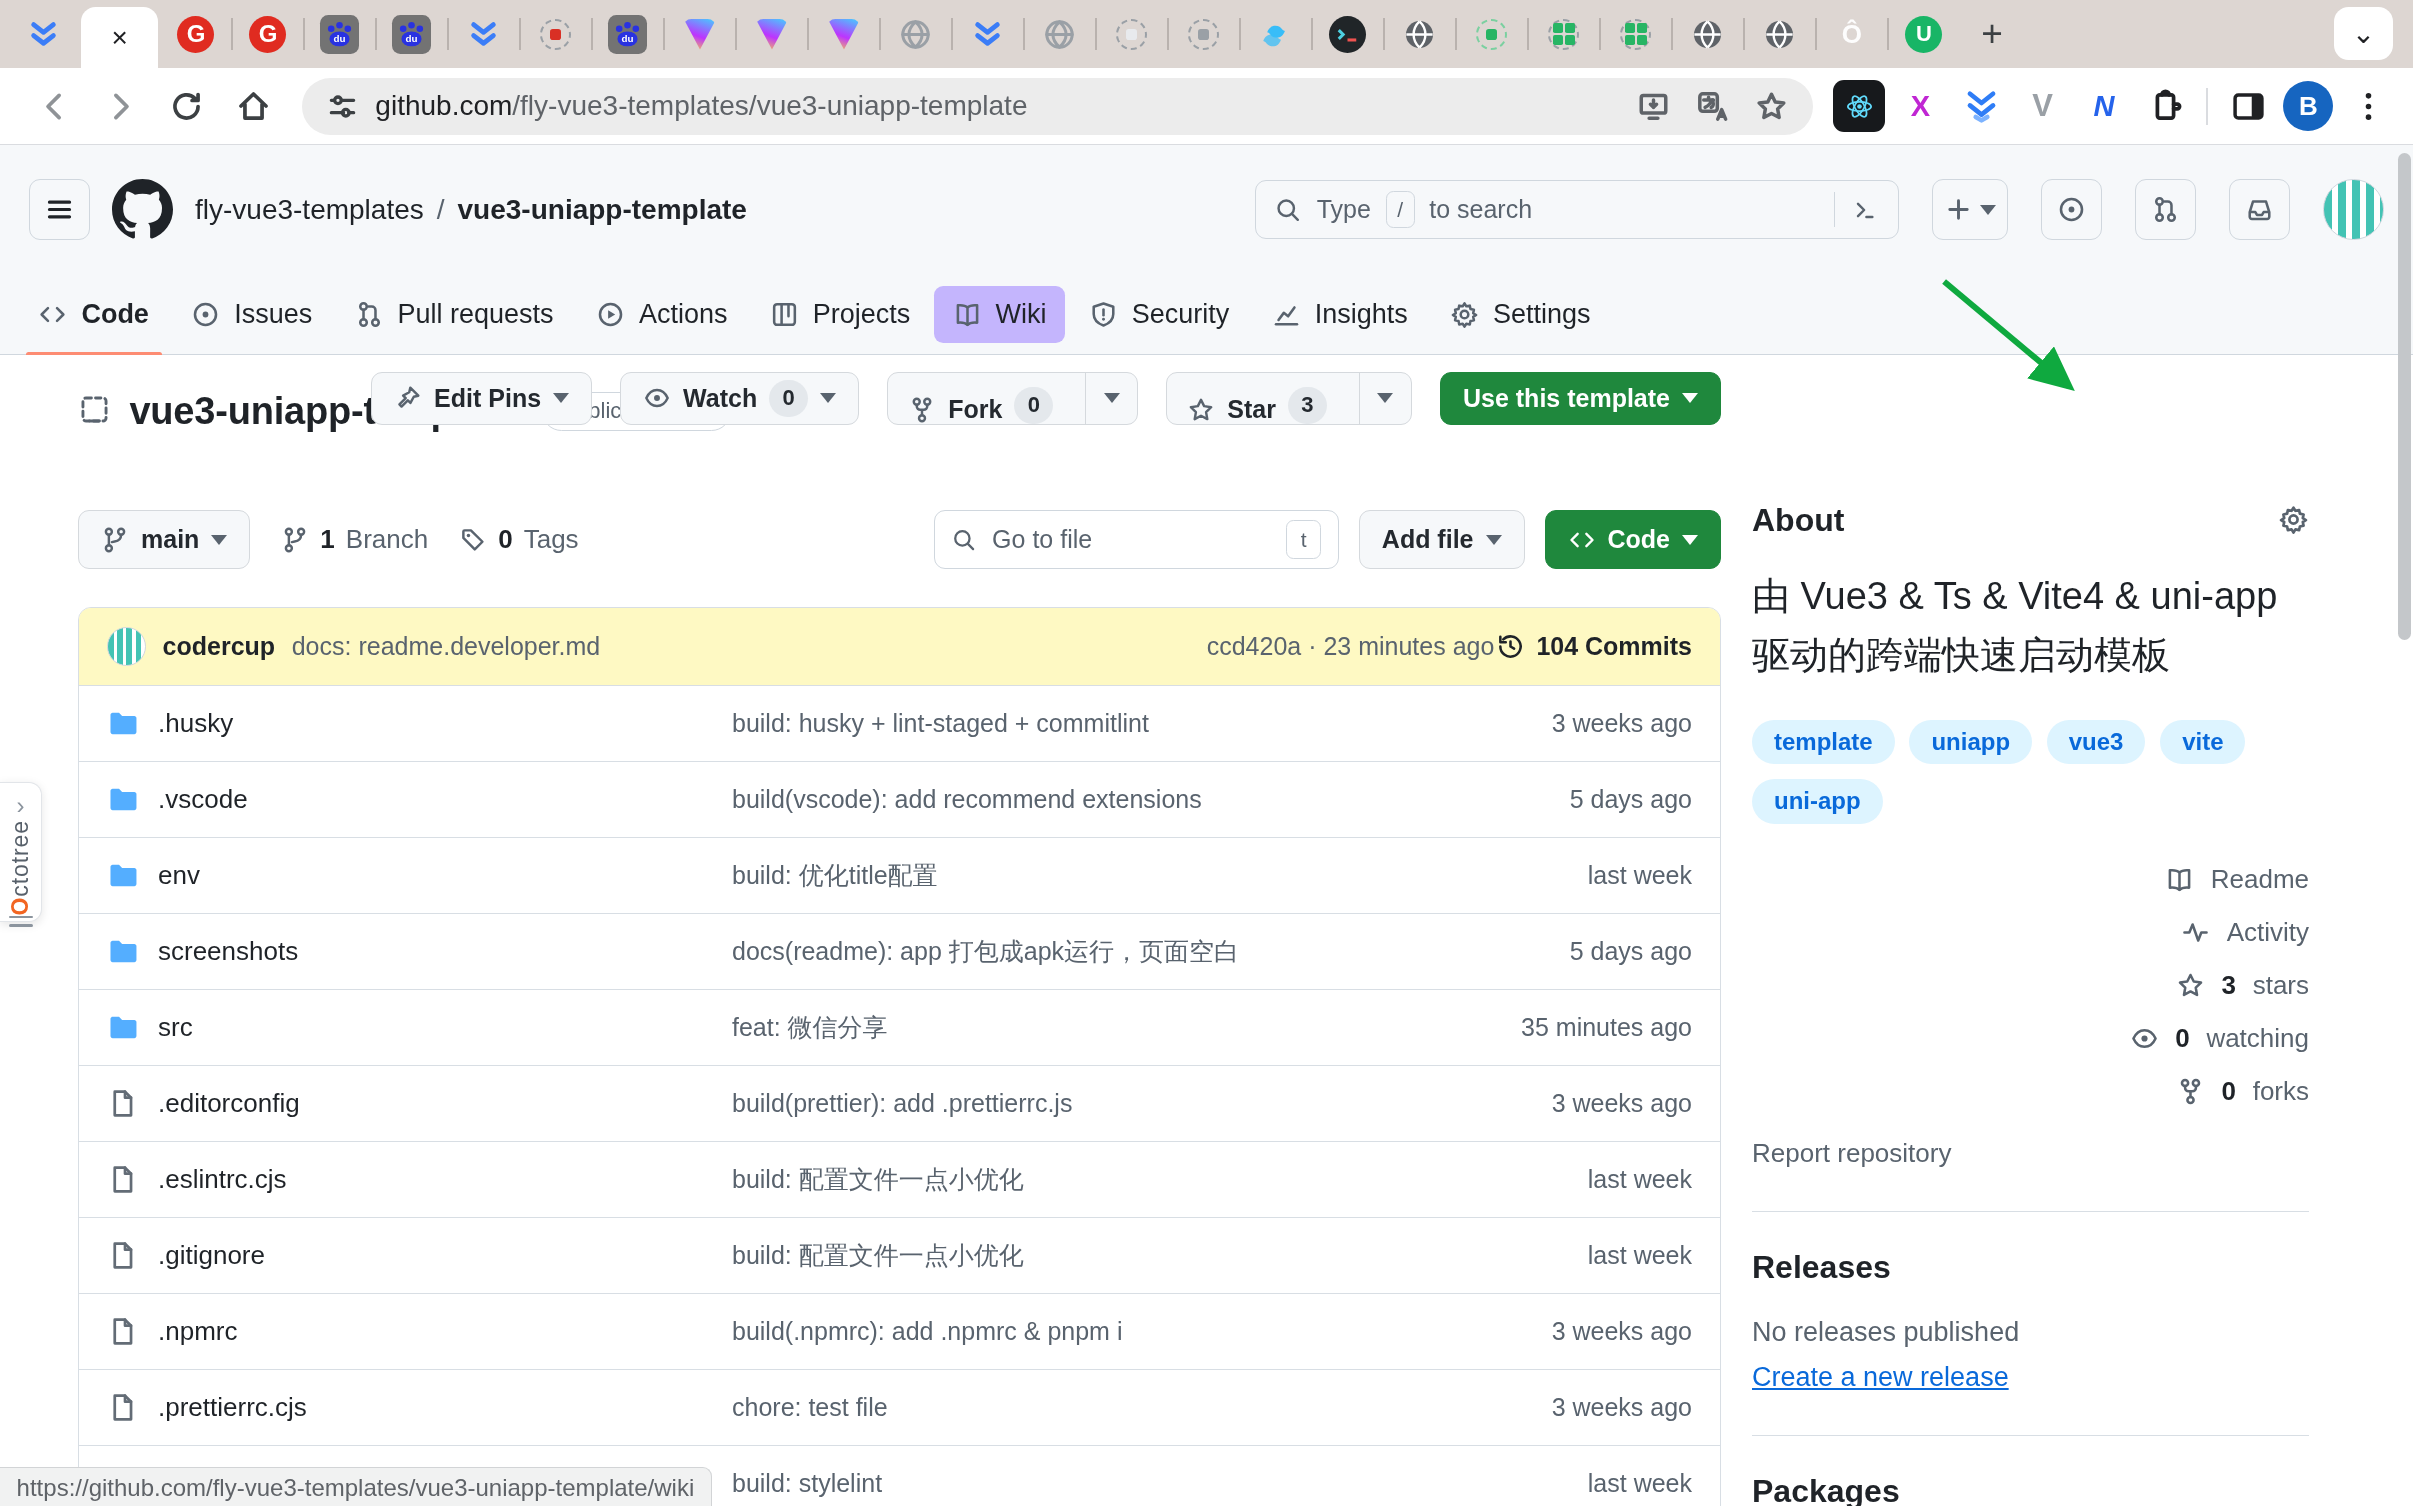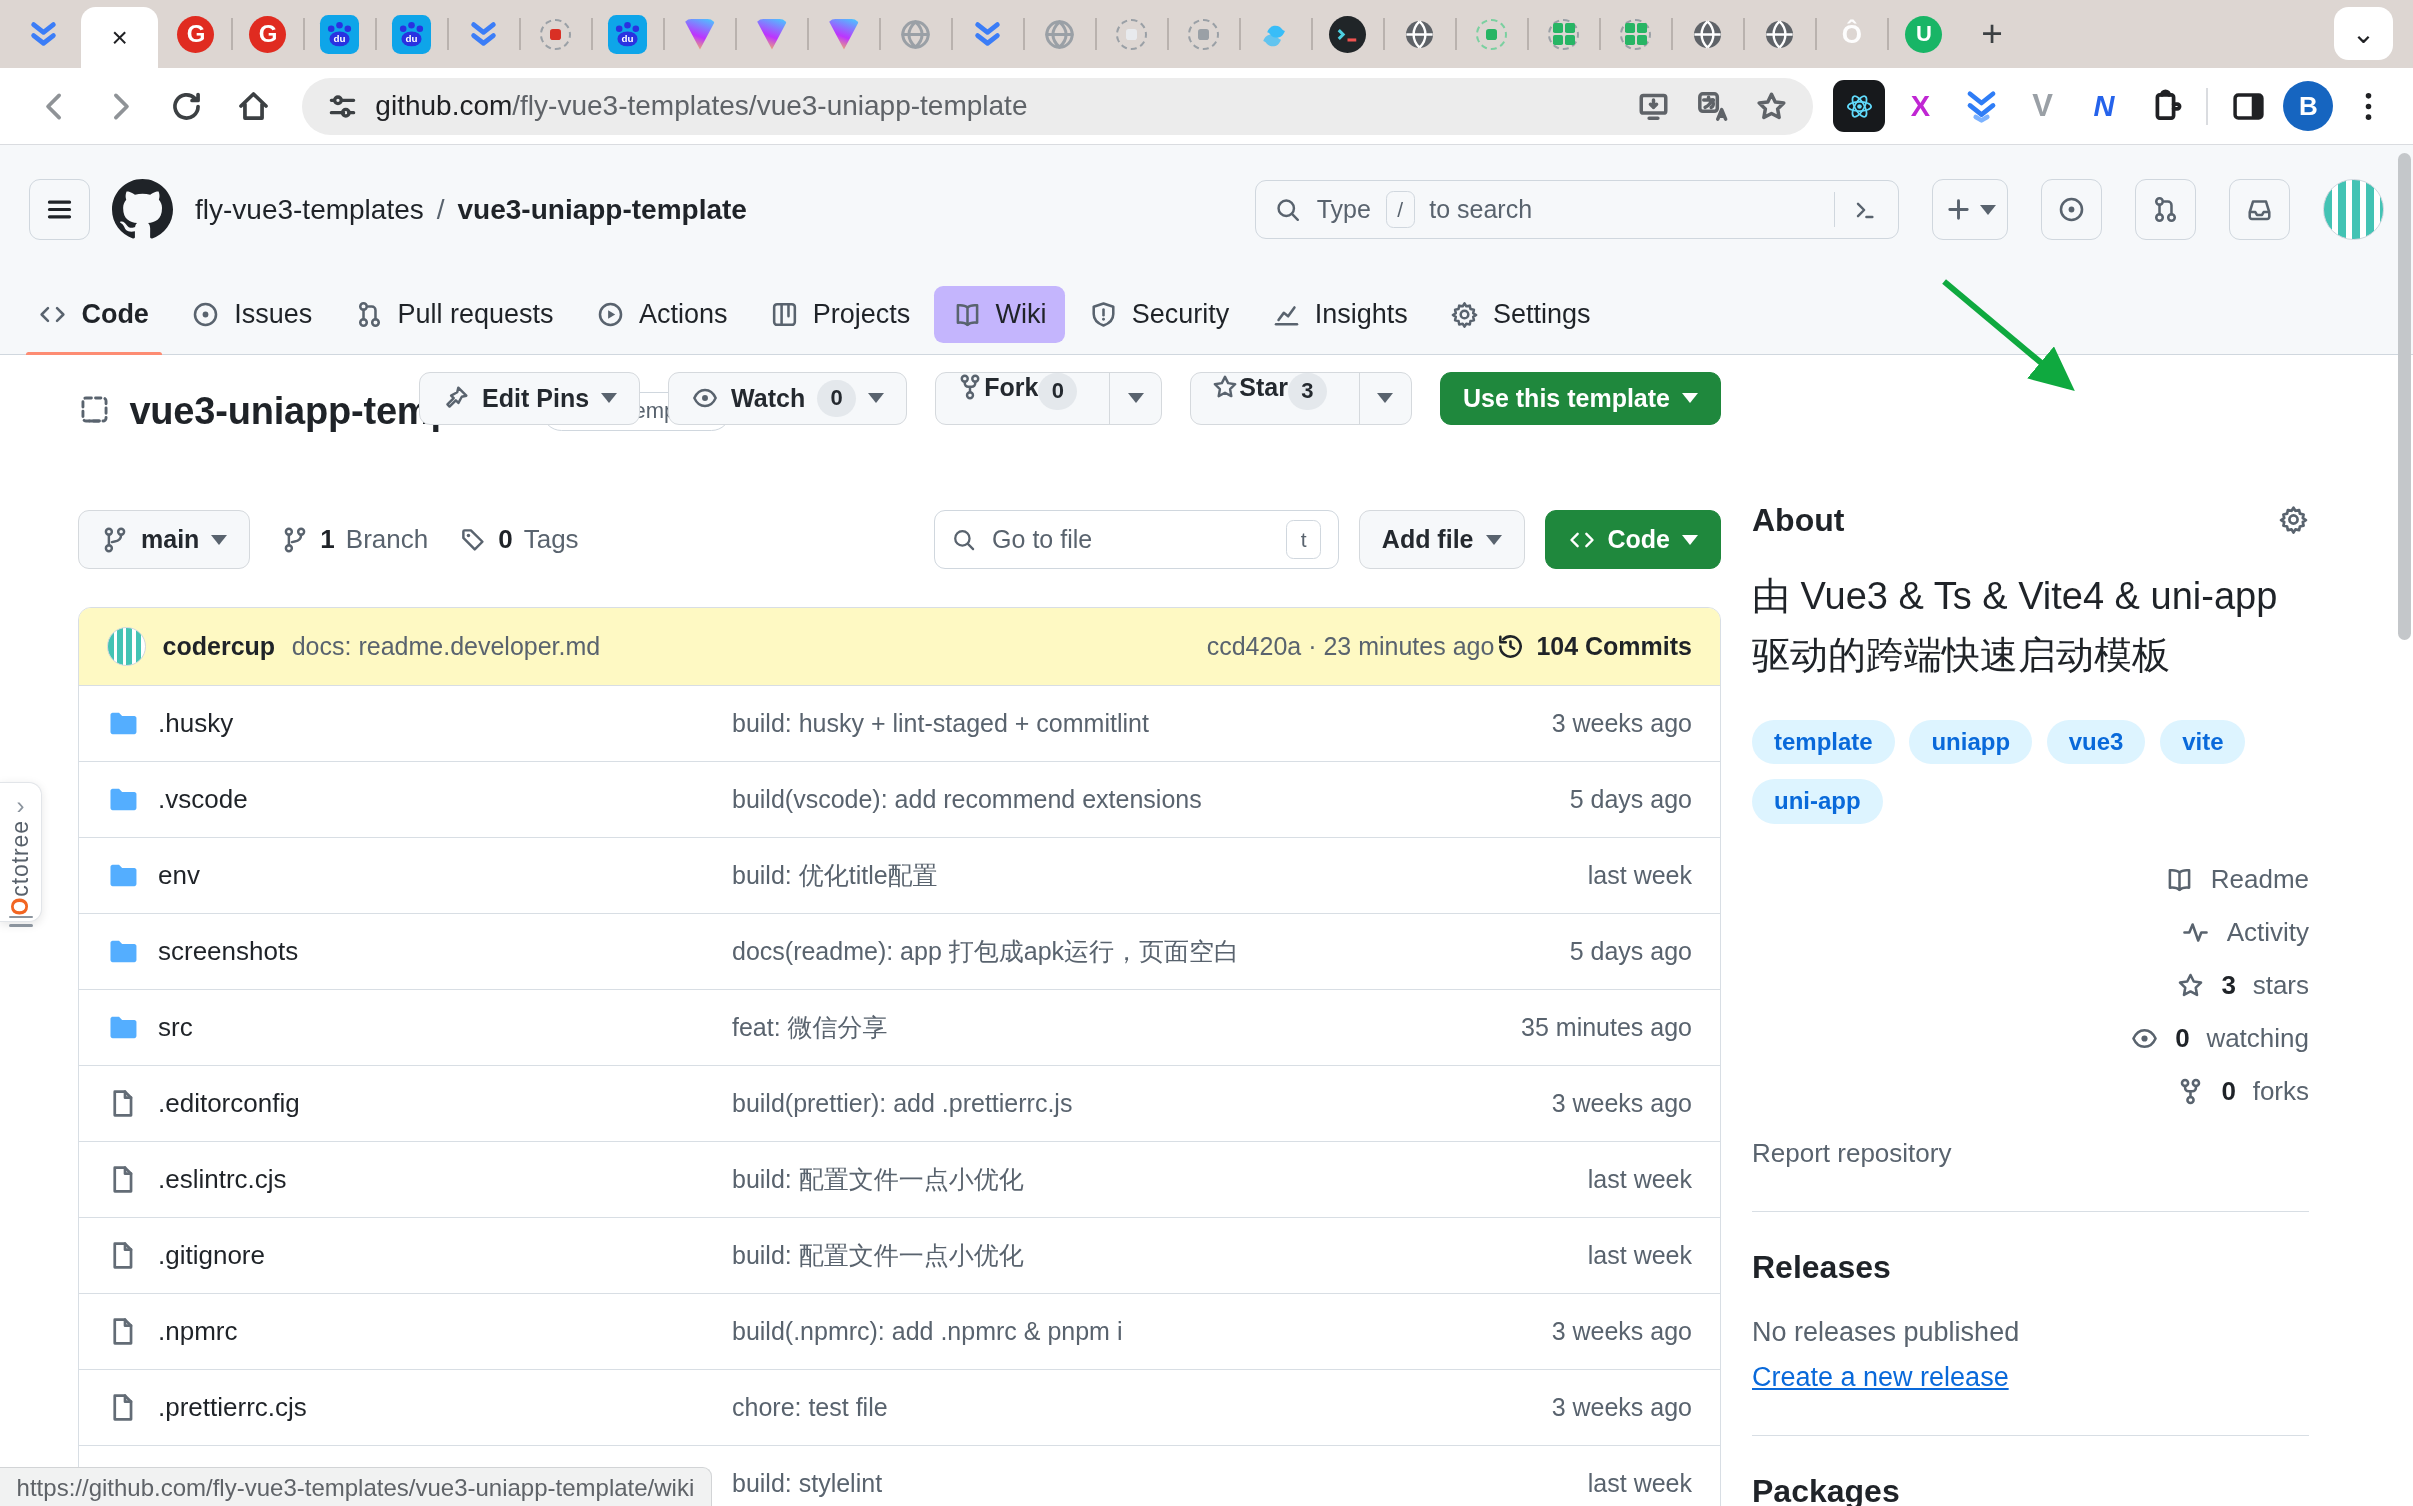--- a/index.html
+++ b/index.html
@@ -8,21 +8,21 @@
   .screen { position:relative; width:2413px; height:1507px; overflow:hidden; }
 
   
   .tabstrip { height:68px; background:#ddd6d2; display:flex; align-items:stretch; padding-left:7.4px; position:relative; }
   .tab { width:72px; display:flex; align-items:center; justify-content:center; position:relative; }
   .tab:not(.active)+.tab:not(.active)::before { content:""; position:absolute; left:-0.9px; top:18.4px; bottom:18.4px; width:1.8px; background:#b9b2ae; }
   .tab.active { background:#fff; border-radius:14.7px 14.7px 0 0; width:77px; margin:7.4px 1.8px 0 1.8px; }
   .tab.active .x { font-size:28px; color:#202124; font-weight:400; }
   .fv { width:39px; height:39px; display:flex; align-items:center; justify-content:center; border-radius:8.3px; font-weight:bold; }
   .fv svg { width:35px; height:35px; }
-  .f-box { background:#0ea5e9; }
+  .f-box { background:#737373; }
   .f-redg { background:#e02b20; color:#fff; border-radius:50%; width:37px; height:37px; font-size:24px; }
   .f-vite { width:33px; height:31px; clip-path:polygon(0 0,100% 0,50% 100%); background:linear-gradient(200deg,#41d1ff 0%,#bd34fe 55%,#ffdd35 100%); }
   .f-ring { width:31px; height:31px; border:2.8px dashed #9aa0a6; border-radius:50%; display:flex; align-items:center; justify-content:center; }
   .f-ring .dot { width:11px; height:11px; border-radius:2.8px; }
   .f-grid2 { display:grid; grid-template-columns:9.2px 9.2px; gap:2.8px; }
   .f-grid2 i { width:9.2px; height:9.2px; background:#27b564; border-radius:1.8px; }
   .f-dark { width:37px; height:37px; border-radius:50%; background:#202528; display:flex; align-items:center; justify-content:center; }
   .f-ugreen { width:37px; height:37px; border-radius:50%; background:#18b566; color:#fff; font-size:22px; display:flex; align-items:center; justify-content:center; }
   .f-ghost { color:#fdfdfd; font-size:26px; }
   .newtab { width:64px; display:flex; align-items:center; justify-content:center; font-size:37px; color:#3c4043; font-weight:300; }
@@ -80,21 +80,21 @@
   .tpl-icon svg { width:33px; height:33px; }
   .repo-title { font-size:38px; font-weight:700; letter-spacing:-0.2px; }
   .vis-badge { border:1.8px solid #d0d7de; border-radius:919px; color:#59636e; font-size:22px; font-weight:500; padding:5.5px 18.4px; margin-left:5.5px; }
 
   .head-actions { position:absolute; top:16.6px; right:0; display:flex; align-items:stretch; gap:28px; height:53px; }
   .btn { display:flex; align-items:center; gap:12px; padding:0 22px; background:#f6f8fa; border:1.8px solid #d5d9dd; border-radius:11px; font-size:25px; font-weight:600; color:#24292f; }
   .btn svg { width:28px; height:28px; }
   .btn .cnt { background:#e4e8ec; border-radius:919px; min-width:39px; height:37px; display:flex; align-items:center; justify-content:center; font-size:22px; padding:0 11px; }
   .caret { width:0; height:0; border-left:8.3px solid transparent; border-right:8.3px solid transparent; border-top:10px solid #59636e; }
   .split { padding:0; overflow:hidden; }
-  .split .seg1 { display:flex; align-items:flex-start; padding:0 20px; height:100%; }
+  .split .seg1 { display:flex; align-items:flex-end; gap:12px; padding:0 20px; height:100%; }
   .split .seg2 { display:flex; align-items:center; justify-content:center; width:52px; height:100%; border-left:1.8px solid #d5d9dd; }
   .btn-green { background:#1f883d; border-color:#1f883d; color:#fff; }
   .btn-green .caret { border-top-color:#fff; }
 
   .branch-row { position:absolute; top:155px; left:0; right:0; height:59px; display:flex; align-items:center; gap:31px; }
   .btn-main { height:59px; }
   .counts { display:flex; align-items:center; gap:11px; font-size:26px; color:#59636e; }
   .counts b { color:#1f2328; }
   .counts svg { width:28px; height:28px; }
   .branch-right { margin-left:auto; display:flex; align-items:center; gap:20px; }

